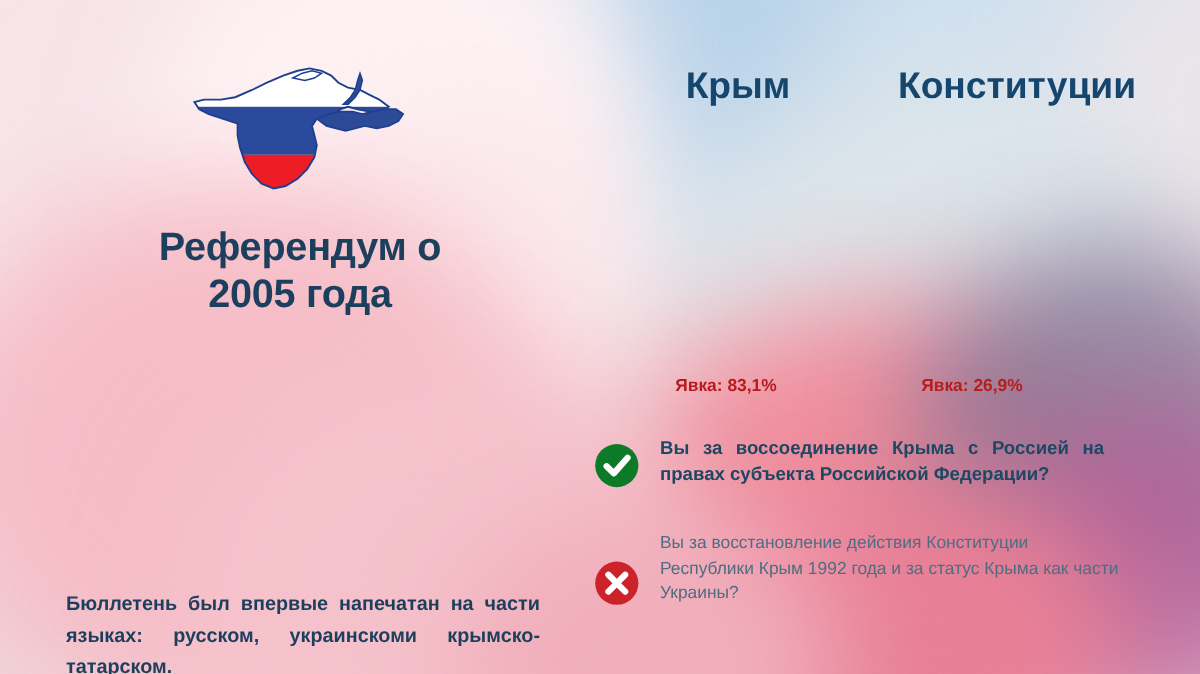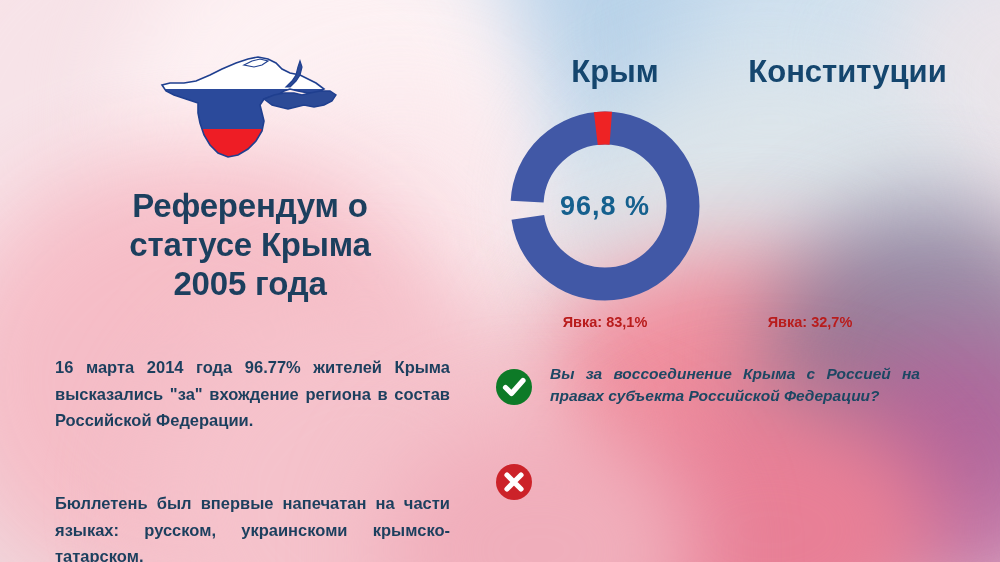--- a/index.html
+++ b/index.html
@@ -128,22 +128,21 @@
     font-weight: bold;
     text-align: center;
     white-space: nowrap;
   }
   .t1 { left: 10px;  top: 314px; width: 190px; }
   .t2 { left: 215px; top: 314px; width: 190px; }
 
   .question {
     position: absolute;
     display: flex;
-    align-items: center;
-    font-style: italic;
+    align-items: flex-end;
   }
   .q1 { left: -5px; top: 363px; width: 460px; }
   .q2 { left: -5px; top: 443px; width: 470px; }
 
   .q-icon {
     flex: 0 0 auto;
     width: 38px; height: 38px;
     margin-top: 4px;
   }
   .q2 .q-icon { margin-top: 20px; }
@@ -223,58 +222,50 @@
                  L190,44 L196,48 L192,54 L184,58 L174,60 L164,58 L156,60
                  L148,62 L140,60 L132,58 Z" fill="#2c4a96" stroke="#1f3f8f" stroke-width="1.4"></path>
         <path d="M150,40 L156,34 L160,28 L162,20 L160,14 L158,20 L156,28
                  L152,34 L146,40 Z" fill="#2c4a96" stroke="#1f3f8f" stroke-width="1.2"></path>
         <path d="M104,18 L112,14 L120,12 L128,14 L122,18 L114,20 Z" fill="none" stroke="#1f3f8f" stroke-width="1.2"></path>
       </svg>
     </div>
 
     <div class="title">
       <span class="tline">Референдум о</span>
-      <span class="tline">статусе Крыма</span>
       <span class="tline">2005 года</span>
     </div>
 
-    <div class="para p1">16 марта 2014 года 96.77% жителей Крыма высказались "за" вхождение региона в состав Российской Федерации.</div>
     <div class="para p2">Бюллетень был впервые напечатан на части языках: русском, украинскоми крымско-татарском.</div>
   </div>
 
   <div class="right-col">
 
     <div class="donut-heading dh1">Крым</div>
     <div class="donut-heading dh2">Конституции</div>
 
-    <div class="donut d1">
-      <svg viewBox="0 0 190 190">
-        <circle cx="95" cy="95" r="78" fill="none" stroke="#4158a6" stroke-width="33" stroke-dasharray="474.1 15.9" stroke-dashoffset="118.5" transform="rotate(-90 95 95)"></circle>
-        <circle cx="95" cy="95" r="78" fill="none" stroke="#ee2324" stroke-width="33" stroke-dasharray="15.9 474.1" stroke-dashoffset="10.0" transform="rotate(-90 95 95)"></circle>
-      </svg>
-      <div class="donut-value">96,8  %</div>
-    </div>
 
 
     <div class="turnout t1">Явка: 83,1%</div>
-    <div class="turnout t2">Явка: 32,7%</div>
+    <div class="turnout t2">Явка: 26,9%</div>
 
     <div class="question q1">
       <div class="q-icon">
         <svg viewBox="0 0 38 38">
           <circle cx="19" cy="19" r="18" fill="#0d7a27"></circle>
           <path d="M10.5,19.5 L16.5,25.5 L28,12.5" fill="none" stroke="#ffffff" stroke-width="5.2" stroke-linecap="round" stroke-linejoin="round"></path>
         </svg>
       </div>
       <div class="q-text">Вы за воссоединение Крыма с Россией на правах субъекта Российской Федерации?</div>
     </div>
 
     <div class="question q2">
       <div class="q-icon">
         <svg viewBox="0 0 38 38">
           <circle cx="19" cy="19" r="18" fill="#cc2229"></circle>
           <path d="M12,12 L26,26 M26,12 L12,26" fill="none" stroke="#ffffff" stroke-width="5.2" stroke-linecap="round"></path>
         </svg>
       </div>
+      <div class="q-text">Вы за восстановление действия Конституции Республики Крым 1992 года и за статус Крыма как части Украины?</div>
     </div>
 
   </div>
 </div>
 
 </body></html>

